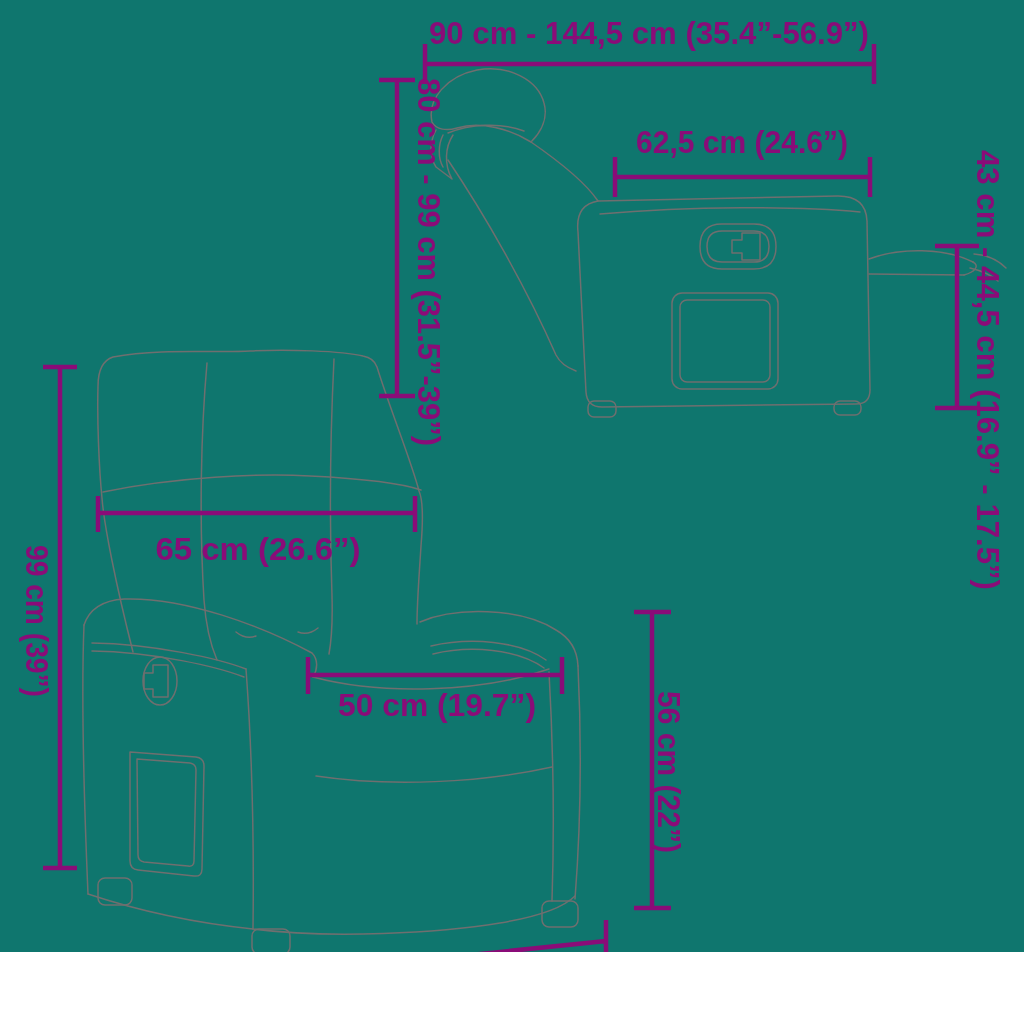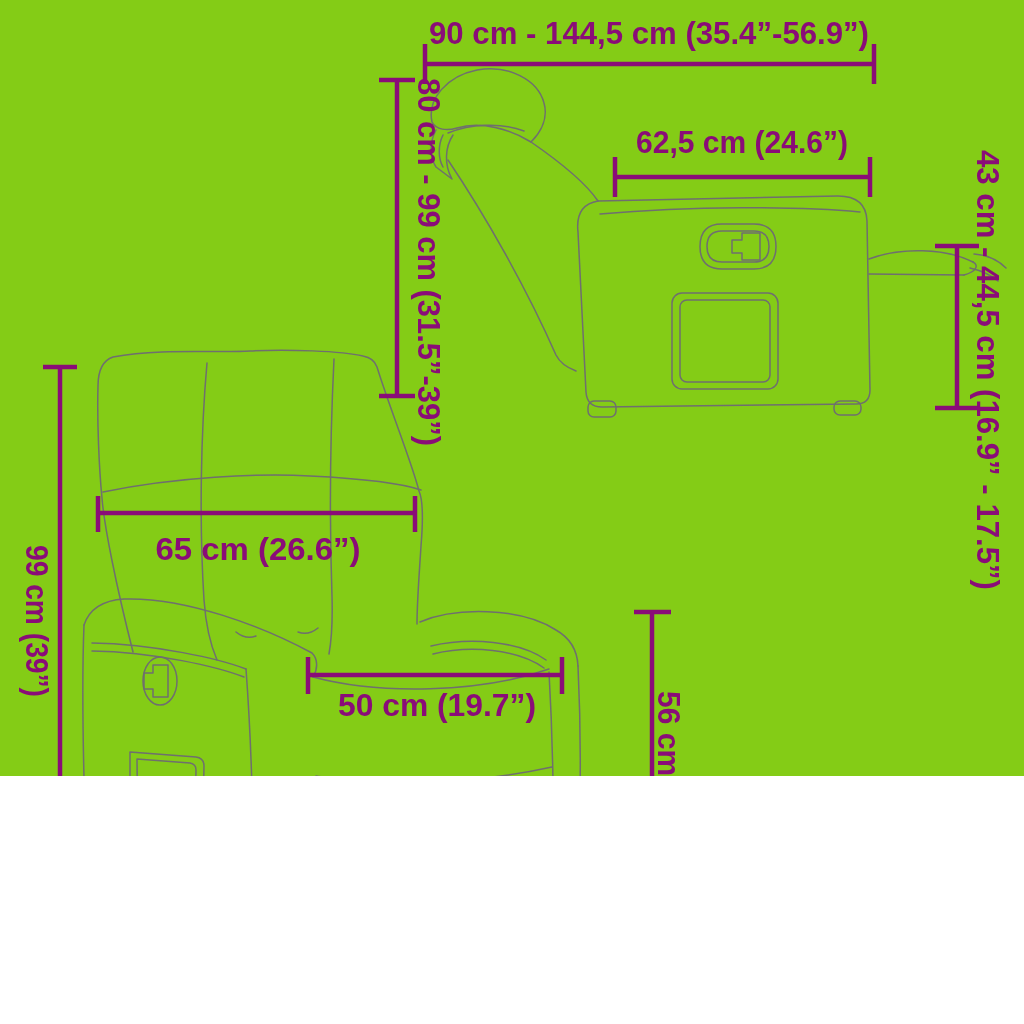--- a/index.html
+++ b/index.html
@@ -1,16 +1,16 @@
 <!DOCTYPE html>
 <html><head>
 <meta charset="utf-8">
 <style>
   html, body { margin: 0; padding: 0; background: #ffffff; }
-  .stage { width: 1024px; height: 776px; position: relative; background: #84cc16; }
+  .stage { width: 1024px; height: 952px; position: relative; background: #0f766e; }
   svg { display: block; }
   .art path, .art rect, .art ellipse { fill: none; stroke-width: 1.5; stroke-linecap: round; stroke-linejoin: round; }
   .dims path { fill: none; stroke-width: 4.5; stroke-linecap: butt; }
   .dim-label { font: 700 32px "Liberation Sans", sans-serif; stroke: none; }
 </style>
 </head>
 <body>
 
 <div class="stage">
 <svg width="1024" height="1024" viewBox="0 0 1024 1024" xmlns="http://www.w3.org/2000/svg">

